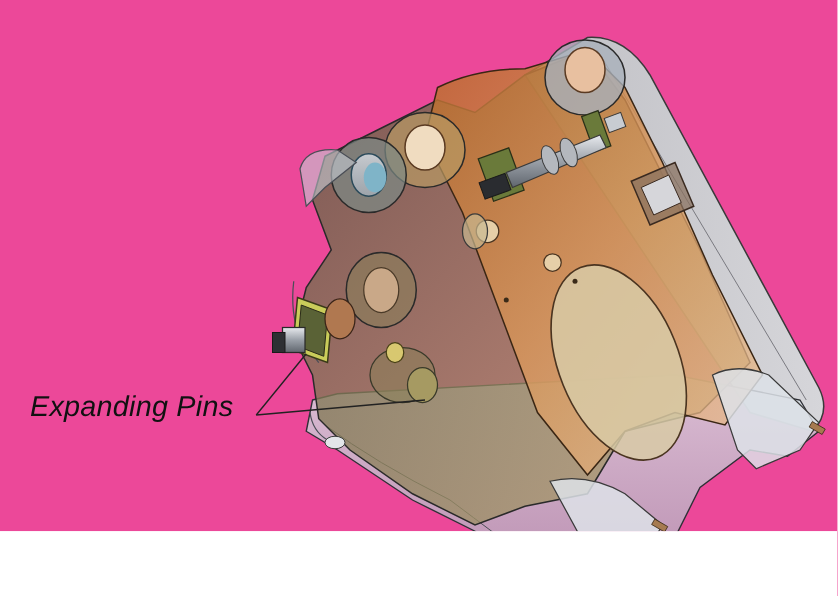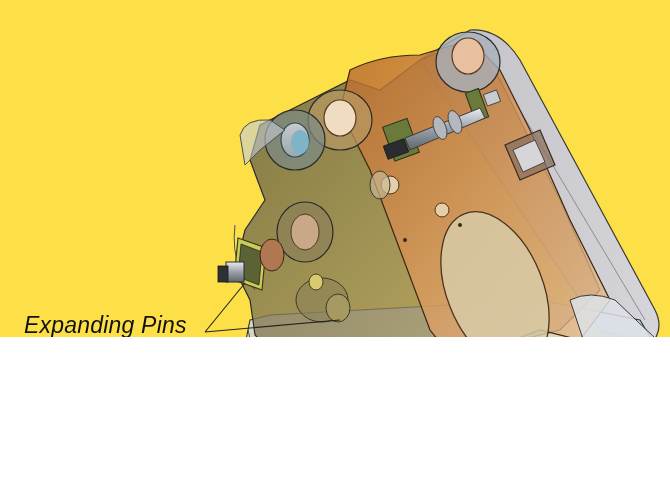--- a/index.html
+++ b/index.html
@@ -1,16 +1,16 @@
 <!DOCTYPE html>
 <html><head>
 <meta charset="utf-8">
 <style>
   html, body { margin: 0; padding: 0; background: #ffffff; }
-  #canvas { position: relative; width: 670px; height: 337px; overflow: hidden; background: #fde047; }
+  #canvas { position: relative; width: 670px; height: 425px; overflow: hidden; background: #ec4899; }
   #drawing { position: absolute; left: 0; top: 0; }
   .callout-label {
     position: absolute;
     left: 24px; top: 312px;
     font-family: "Liberation Sans", sans-serif;
     font-style: italic;
     font-size: 23px;
     color: #111111;
     white-space: nowrap;
     letter-spacing: 0.2px;

